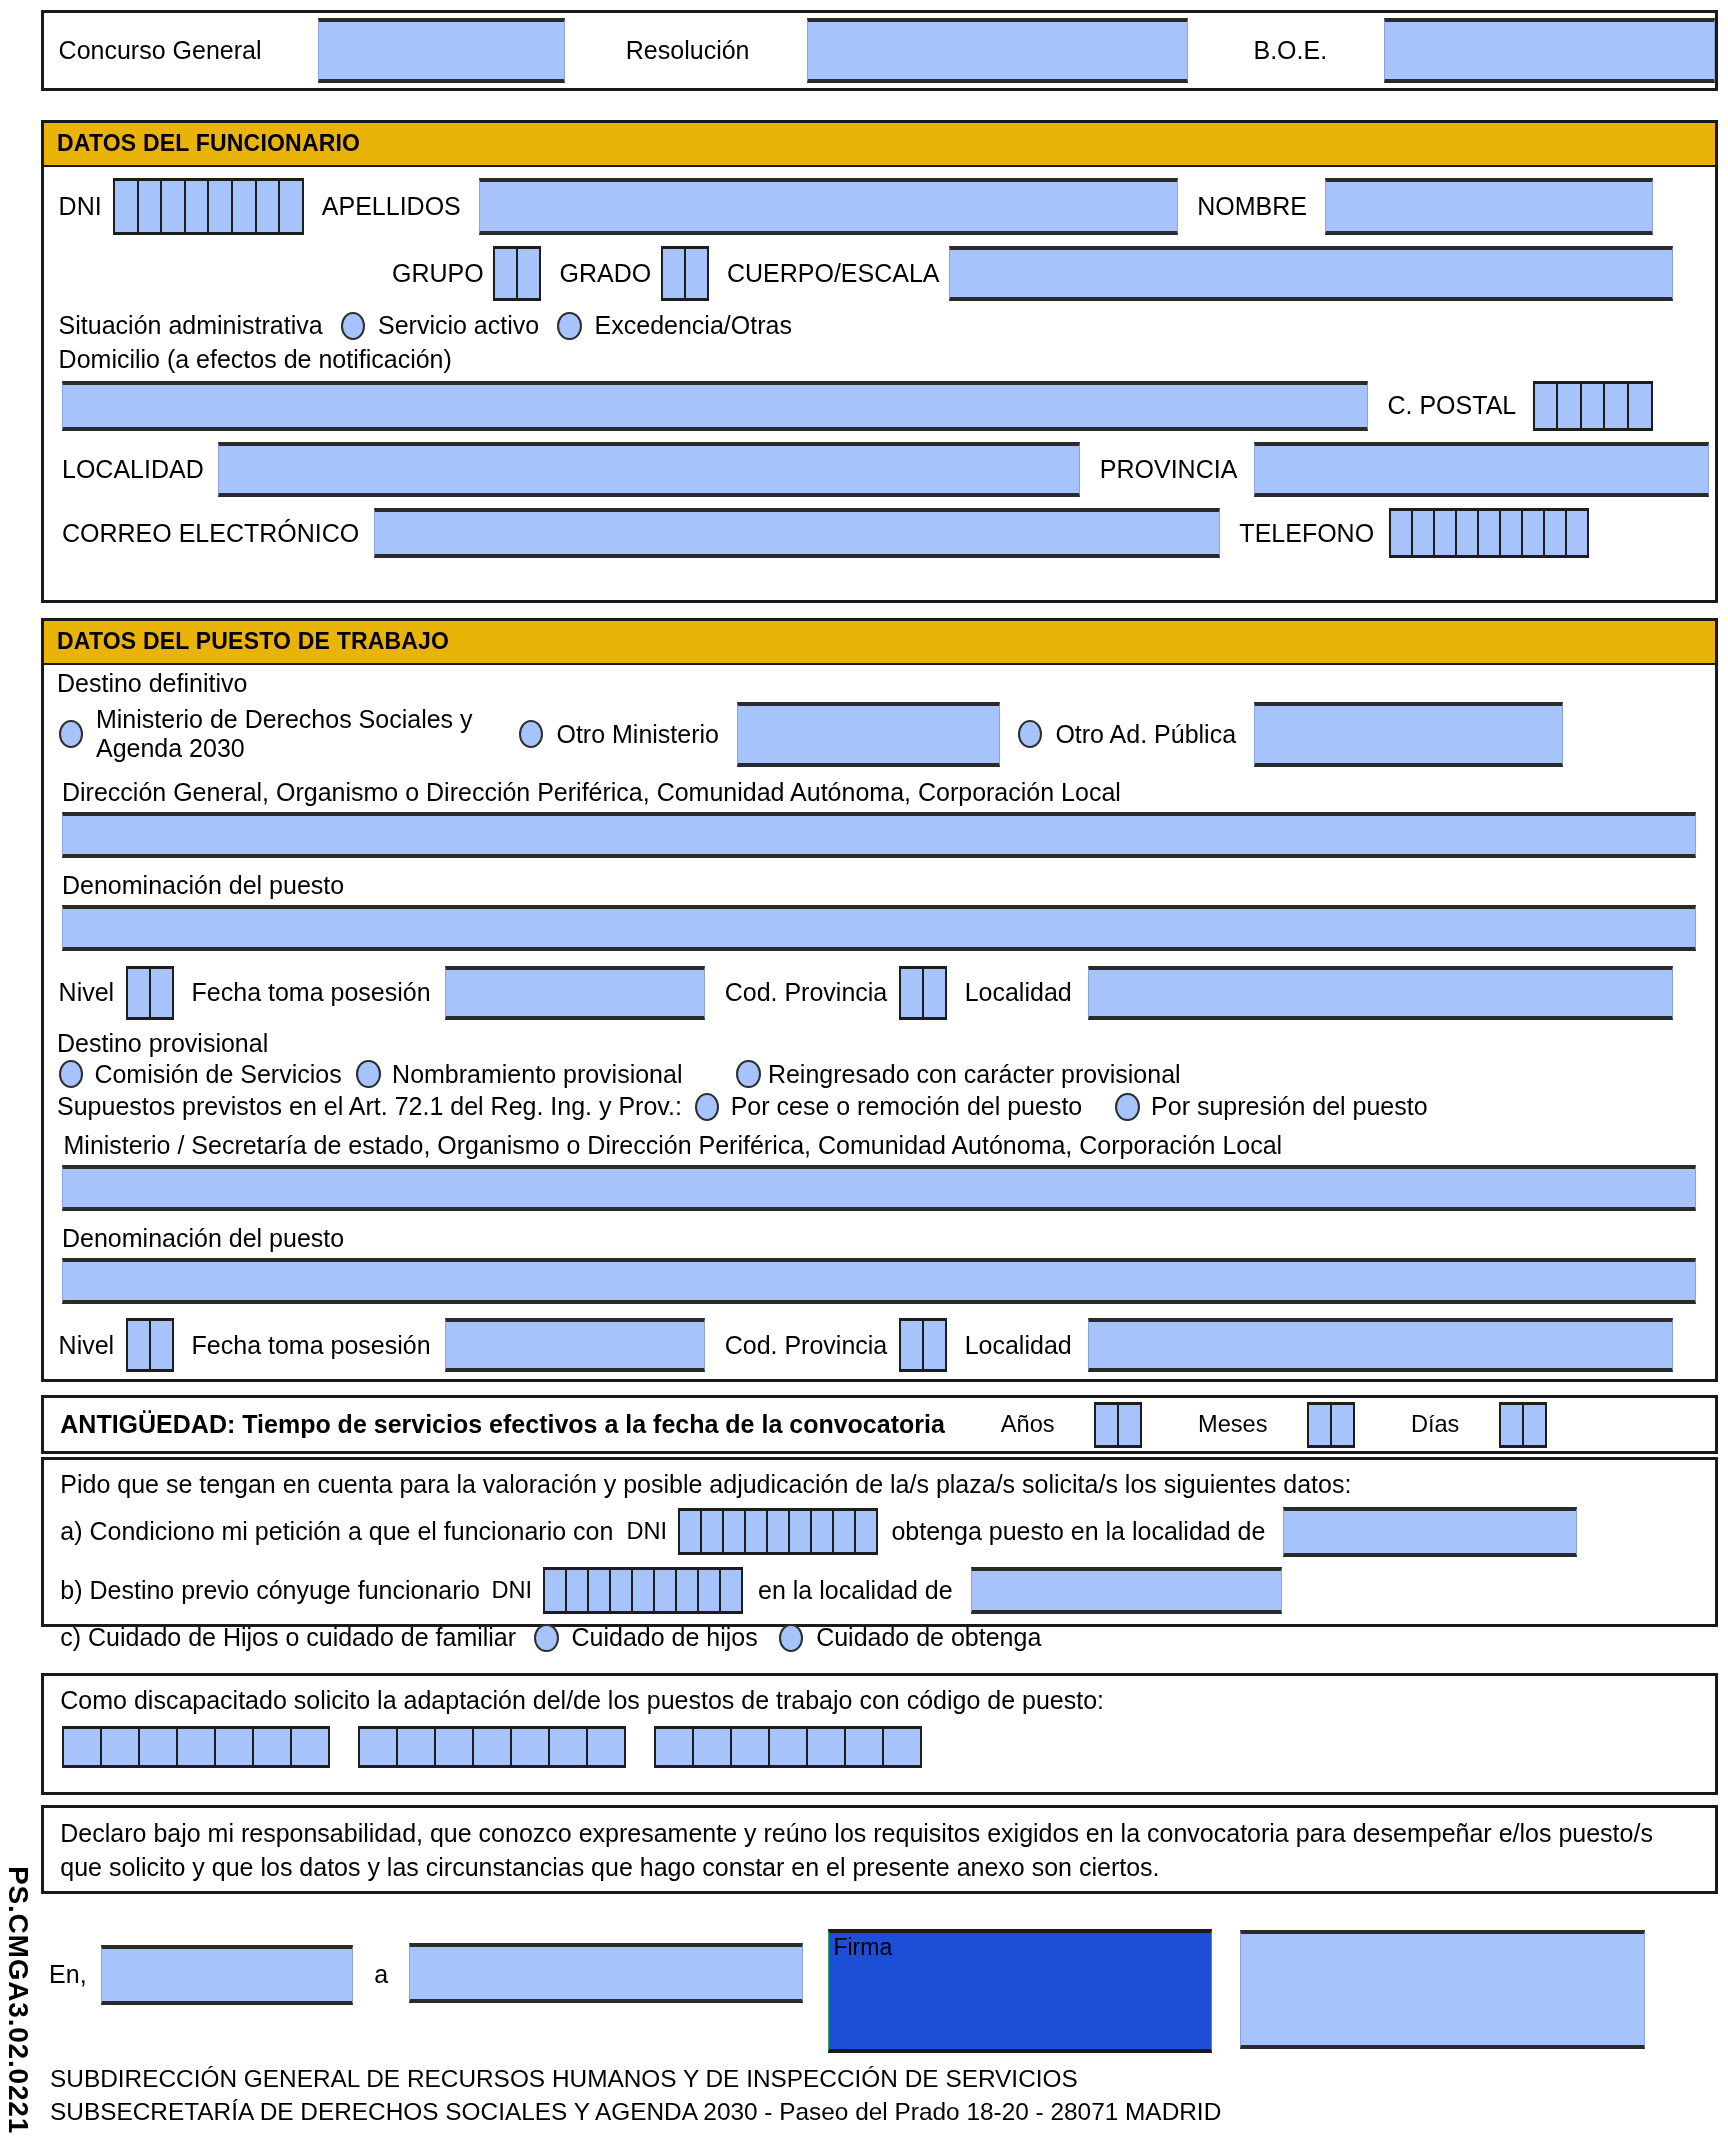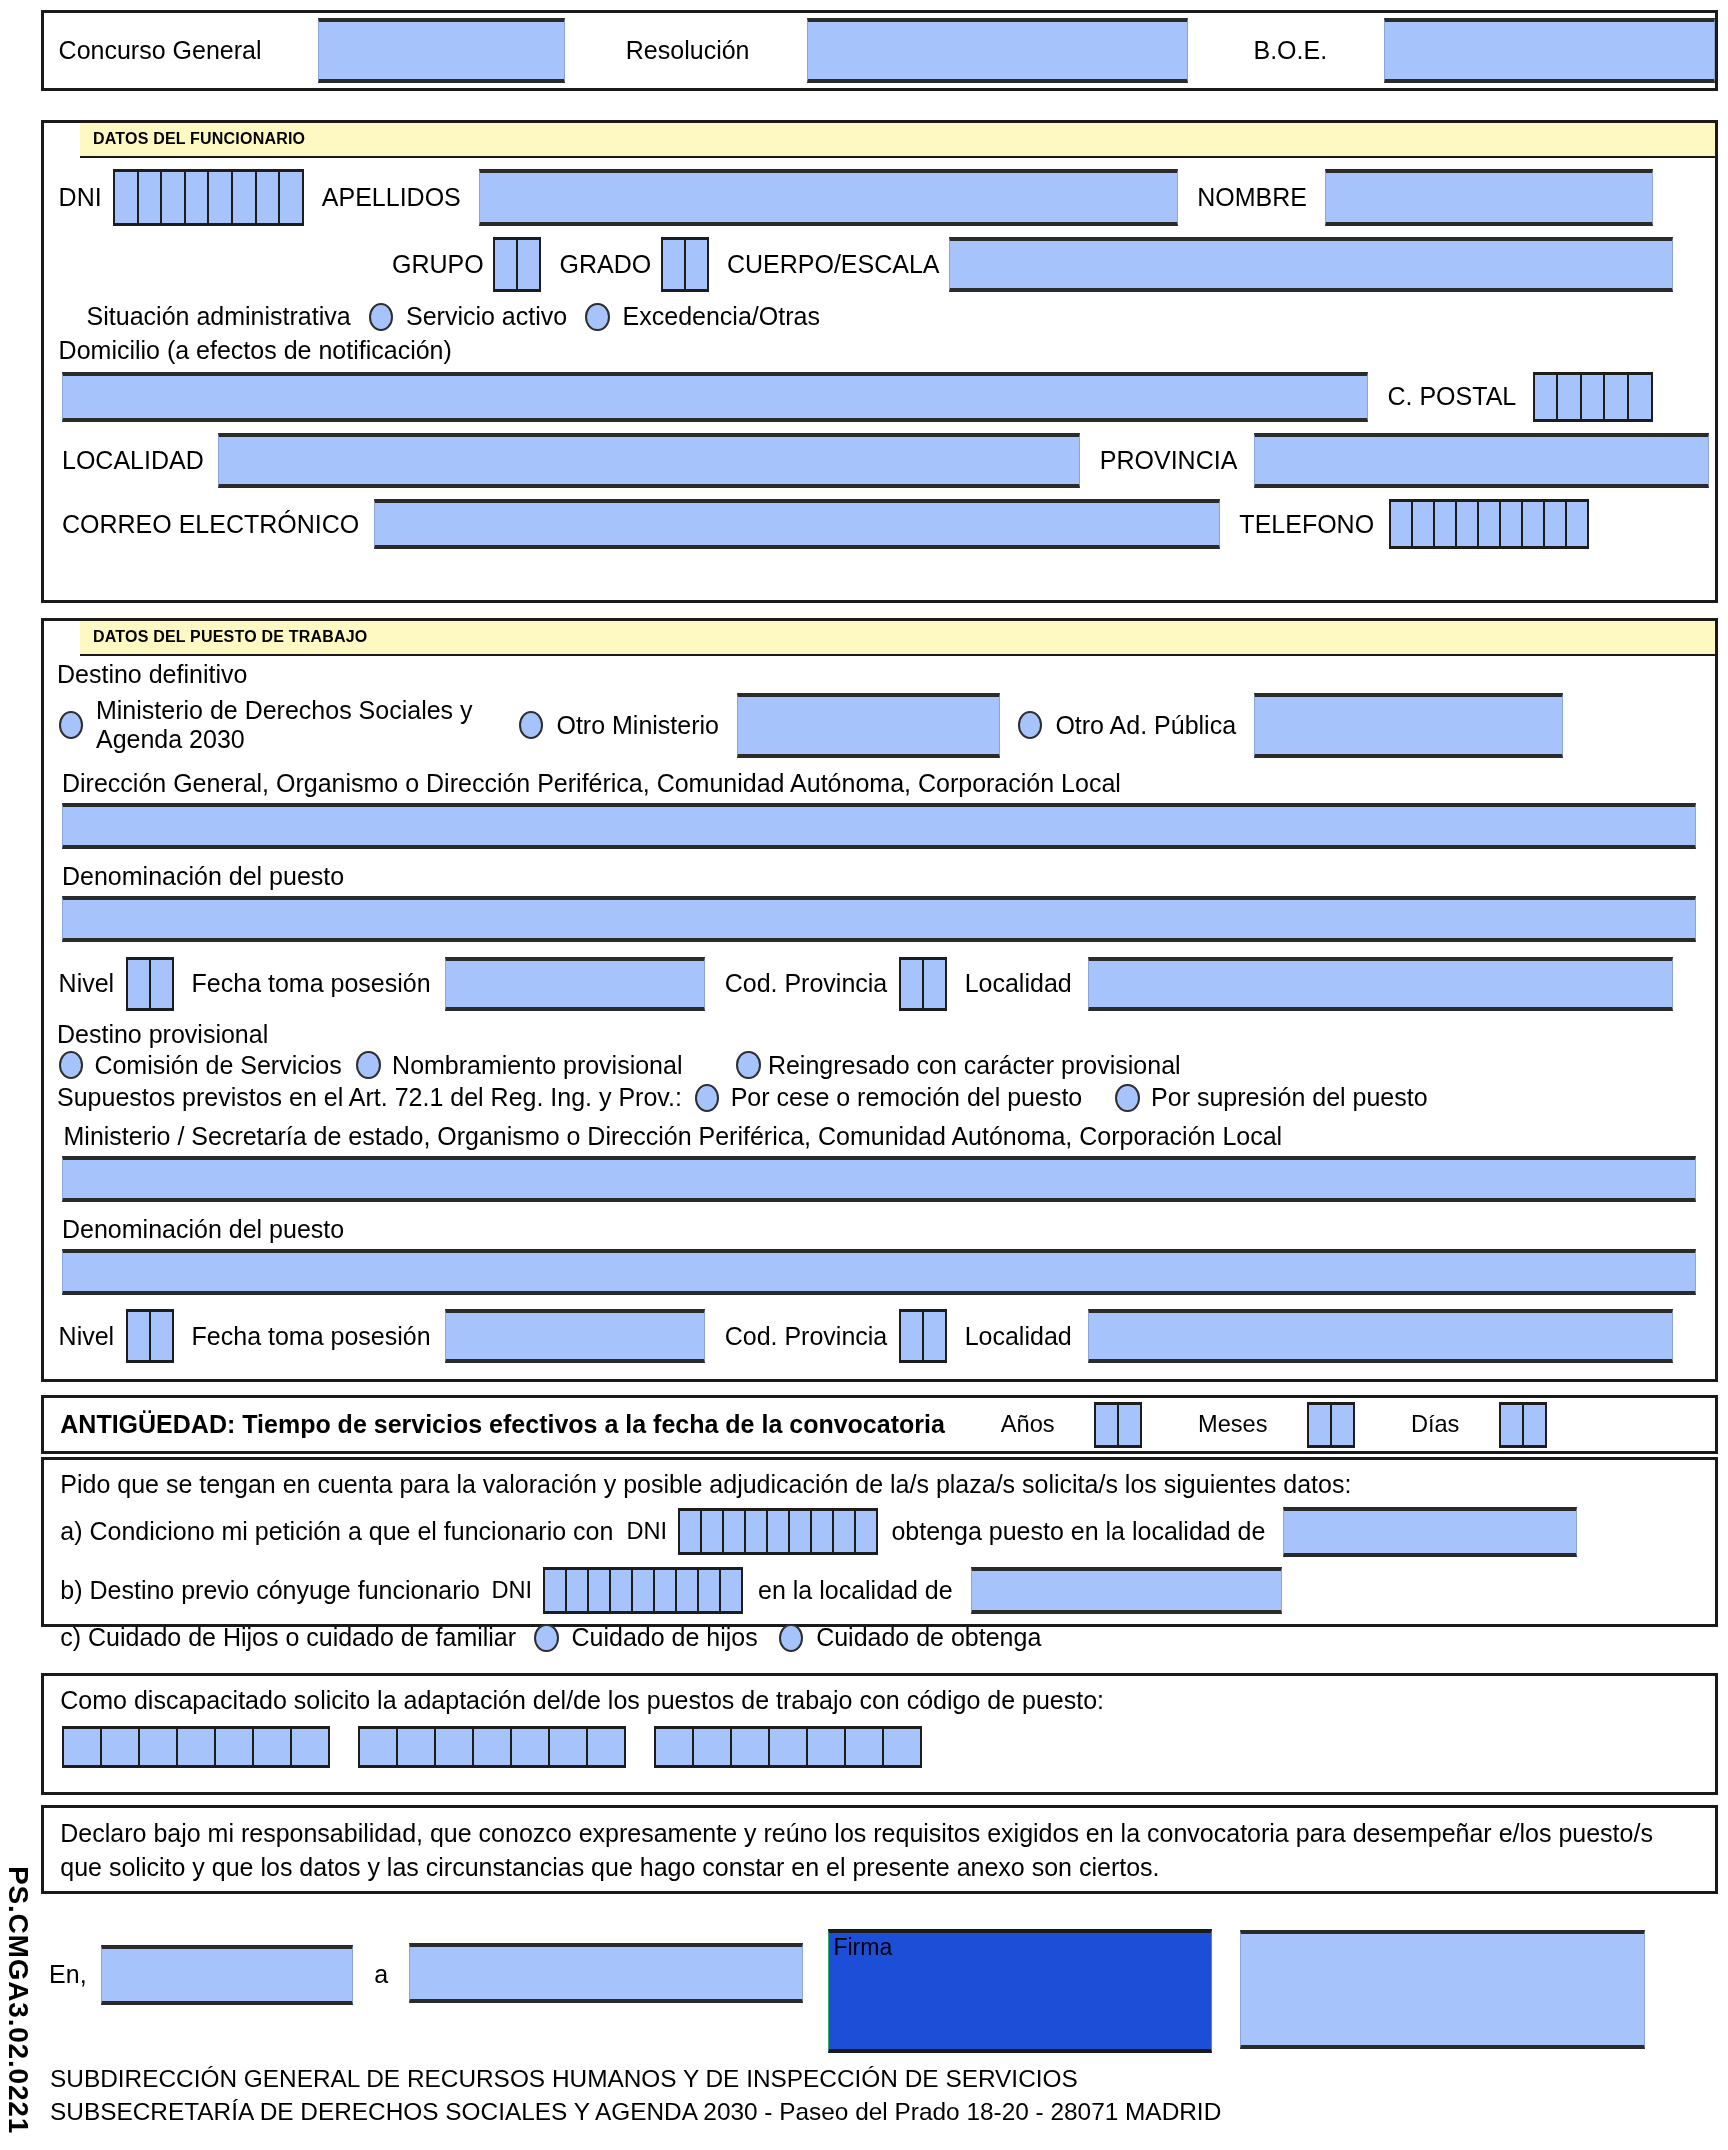--- a/index.html
+++ b/index.html
@@ -55,27 +55,26 @@
     vertical-align: middle;
   }
 
   
   .frame {
     border: 3.3px solid #1a1a1a;
     background: #fff;
     position: absolute;
   }
   .band {
-    background: #fef9c3;
+    background: #eab308;
     border-bottom: 2.4px solid #1a1a1a;
     font-weight: bold;
-    font-size: 16px;
+    font-size: 23px;
     padding: 7.3px 0 7.3px 13px;
     letter-spacing: 0.2px;
-    margin-left: 36px;
   }
   .lbl { font-size: 25px; white-space: nowrap; }
   .lbl.sm { font-size: 23.6px; }
   .row { display: flex; align-items: center; }
 
   
   #topbar { left: 41px; top: 9.8px; width: 1677px; height: 81px; }
   #topbar .inner { display:flex; align-items:center; height:100%; padding-left: 14.6px; gap: 36px; }
 
   
@@ -158,21 +157,21 @@
     </span>
     <span class="lbl" style="margin-left:18px;">GRADO</span>
     <span class="comb w2" style="margin-left:9.8px;height:55px;">
       <i class="cell"></i>
         <i class="cell"></i>
     </span>
     <span class="lbl" style="margin-left:18px;">CUERPO/ESCALA</span>
     <span class="fld" style="width:724px;height:55px;margin-left:9.8px;"></span>
   </div>
 
-  <div class="row" style="padding:9.8px 0 0 14.6px;margin-left:28px;">
+  <div class="row" style="padding:9.8px 0 0 14.6px;">
     <span class="lbl">Situación administrativa</span>
     <span class="radio" style="margin-left:18px;"></span>
     <span class="lbl" style="margin-left:13px;">Servicio activo</span>
     <span class="radio" style="margin-left:18px;"></span>
     <span class="lbl" style="margin-left:13px;">Excedencia/Otras</span>
   </div>
 
   <div style="padding:4.9px 0 0 14.6px;">
     <span class="lbl">Domicilio (a efectos de notificación)</span>
   </div>

